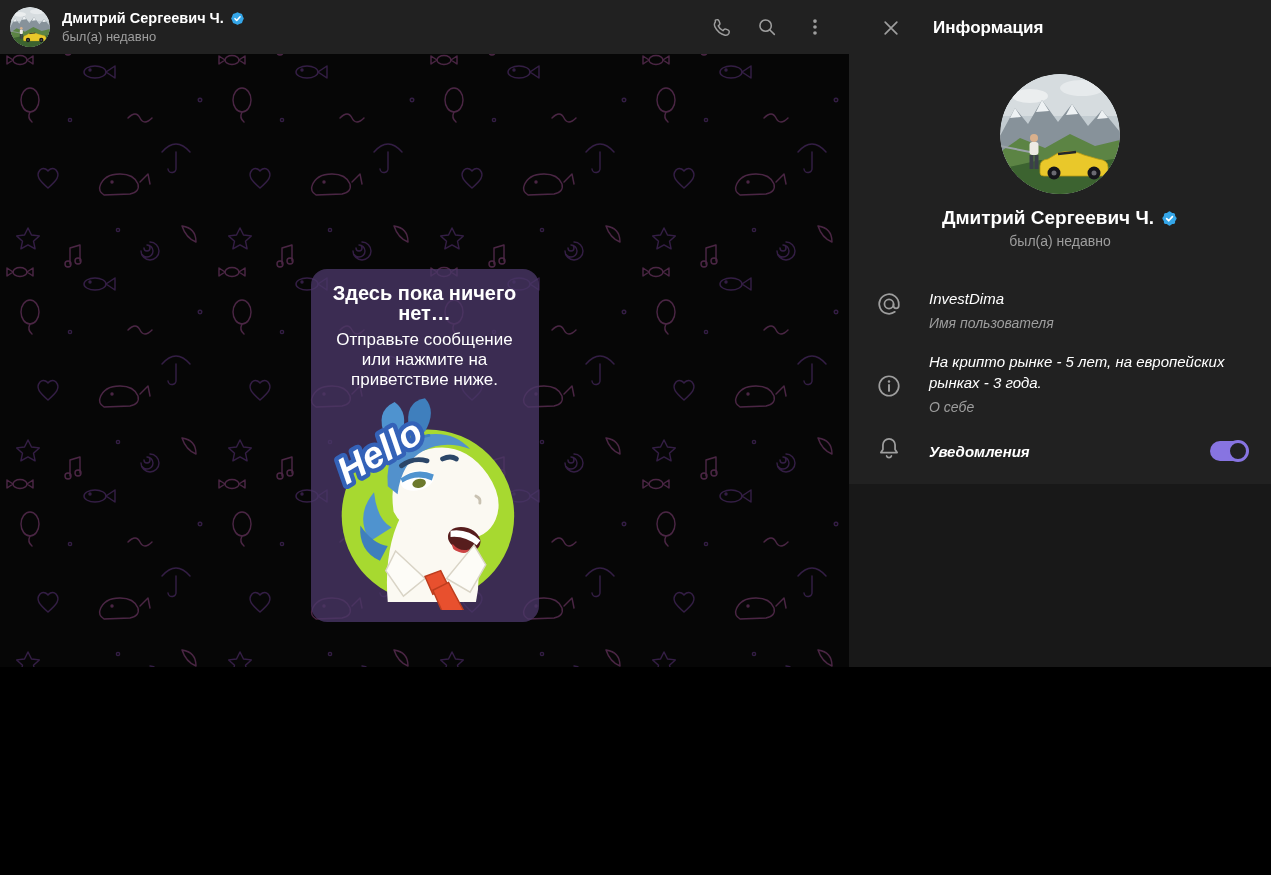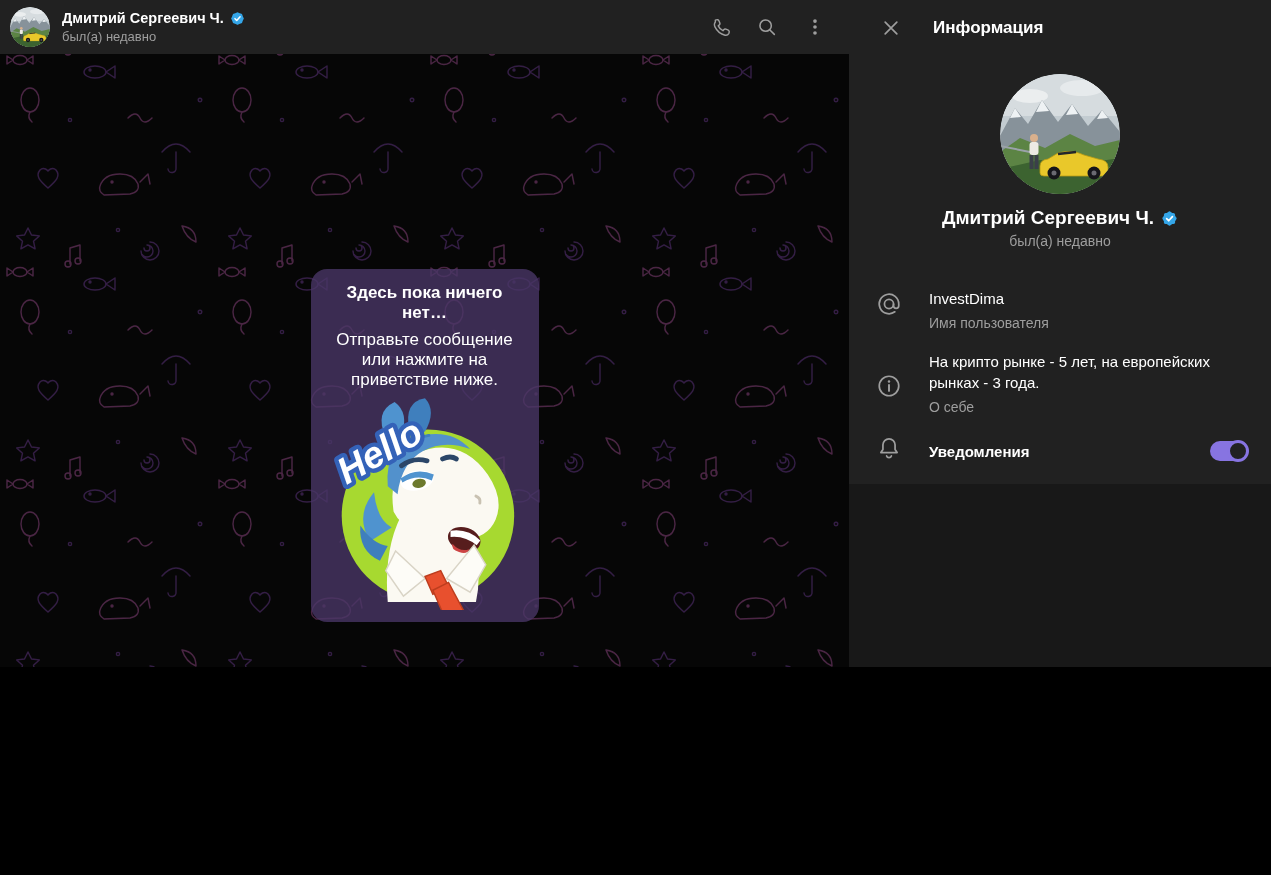--- a/index.html
+++ b/index.html
@@ -21,21 +21,21 @@
   .tb-status { color:#9e9e9e; font-size:13px; line-height:17px; margin-top:1px; }
   .tb-actions { display:flex; align-items:center; gap:8px; }
   .icon-btn { width:40px; height:40px; border:none; background:transparent; border-radius:50%;
               display:flex; align-items:center; justify-content:center; cursor:pointer; color:#9e9e9e; }
   .icon-btn svg { display:block; }
 
   
   .empty-card { position:absolute; top:269px; left:50%; transform:translateX(-50%);
                 width:228px; border-radius:16px; background:rgba(74,55,104,.78);
                 padding:14px 14px 12px; z-index:3; text-align:center; }
-  .empty-title { color:#fff; font-size:17px; font-weight:700; line-height:20px; margin-bottom:7px; }
+  .empty-title { color:#fff; font-size:20px; font-weight:700; line-height:20px; margin-bottom:7px; }
   .empty-text { color:#fff; font-size:17px; line-height:20px; }
   .sticker-wrap { margin-top:6px; cursor:pointer; }
   .sticker-wrap svg { display:block; margin:0 auto; }
 
   
   .composer { position:absolute; left:0; right:0; bottom:21px; display:flex; justify-content:center;
               align-items:flex-end; gap:8px; z-index:4; }
   .input-bar { width:628px; height:46px; background:#1e1e1e; border-radius:16px;
                display:flex; align-items:center; padding:0 12px 0 10px; }
   .input-bar .msg-input { flex:1; background:transparent; border:none; outline:none; color:#e8e8e8;
@@ -56,21 +56,21 @@
   .profile-block { display:flex; flex-direction:column; align-items:center; padding-top:18px; }
   .profile-photo { width:120px; height:120px; border-radius:50%; overflow:hidden; cursor:pointer; }
   .profile-photo svg { display:block; }
   .profile-name-row { display:flex; align-items:center; gap:7px; margin-top:13px; }
   .profile-name { color:#fff; font-size:19px; font-weight:700; }
   .profile-status { color:#9e9e9e; font-size:14px; margin-top:4px; }
 
   .rows { margin-top:30px; }
   .info-row { display:flex; align-items:flex-start; padding:9px 24px 9px 0; cursor:pointer; }
   .row-icon { width:80px; flex:0 0 auto; display:flex; justify-content:center; color:#9e9e9e; padding-top:3px; }
-  .row-body { flex:1; min-width:0; }
+  .row-body { flex:1; min-width:0;font-style:italic; }
   .row-value { color:#fff; font-size:15px; line-height:21px; }
   .row-label { color:#9e9e9e; font-size:14px; line-height:19px; margin-top:5px; }
   .row-center { align-items:center; }
   .row-center .row-icon { padding-top:0; }
   .row-title { color:#fff; font-size:15px; font-weight:600; }
   .notif-row { display:flex; align-items:flex-end; }
   .notif-row .row-body { display:flex; align-items:center; justify-content:space-between; }
 
   .toggle { position:relative; width:37px; height:20px; flex:0 0 auto; cursor:pointer; }
   .toggle .track { position:absolute; inset:0; border-radius:10px; background:#8774e1; }

